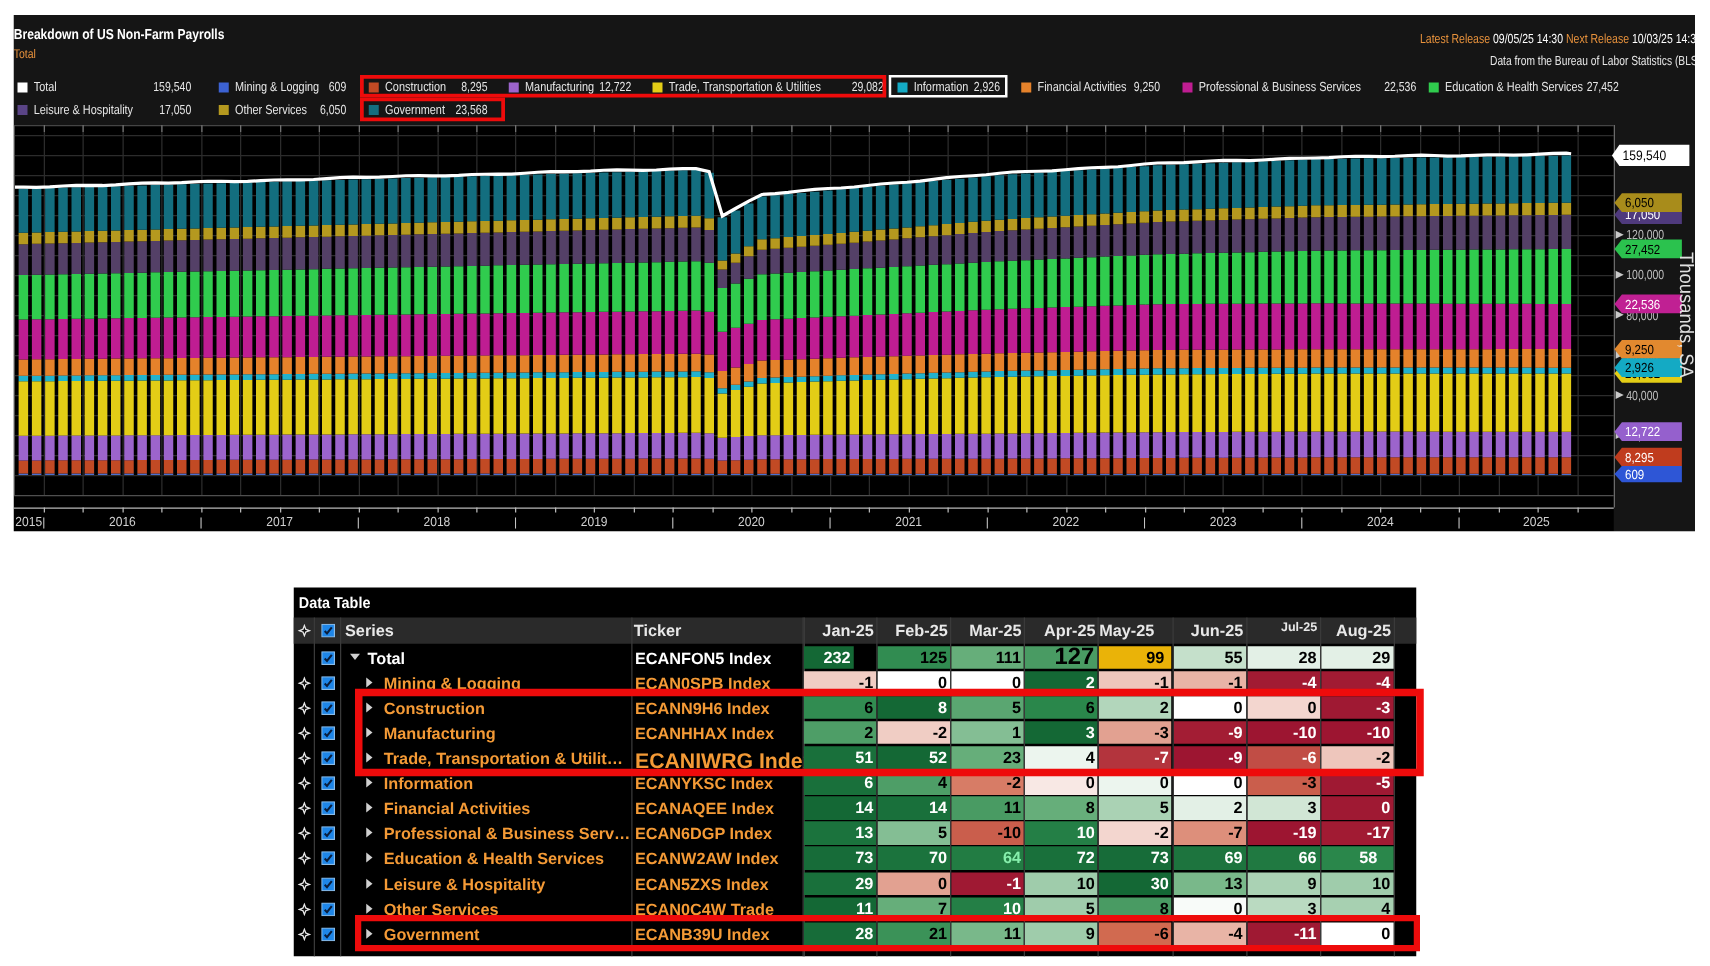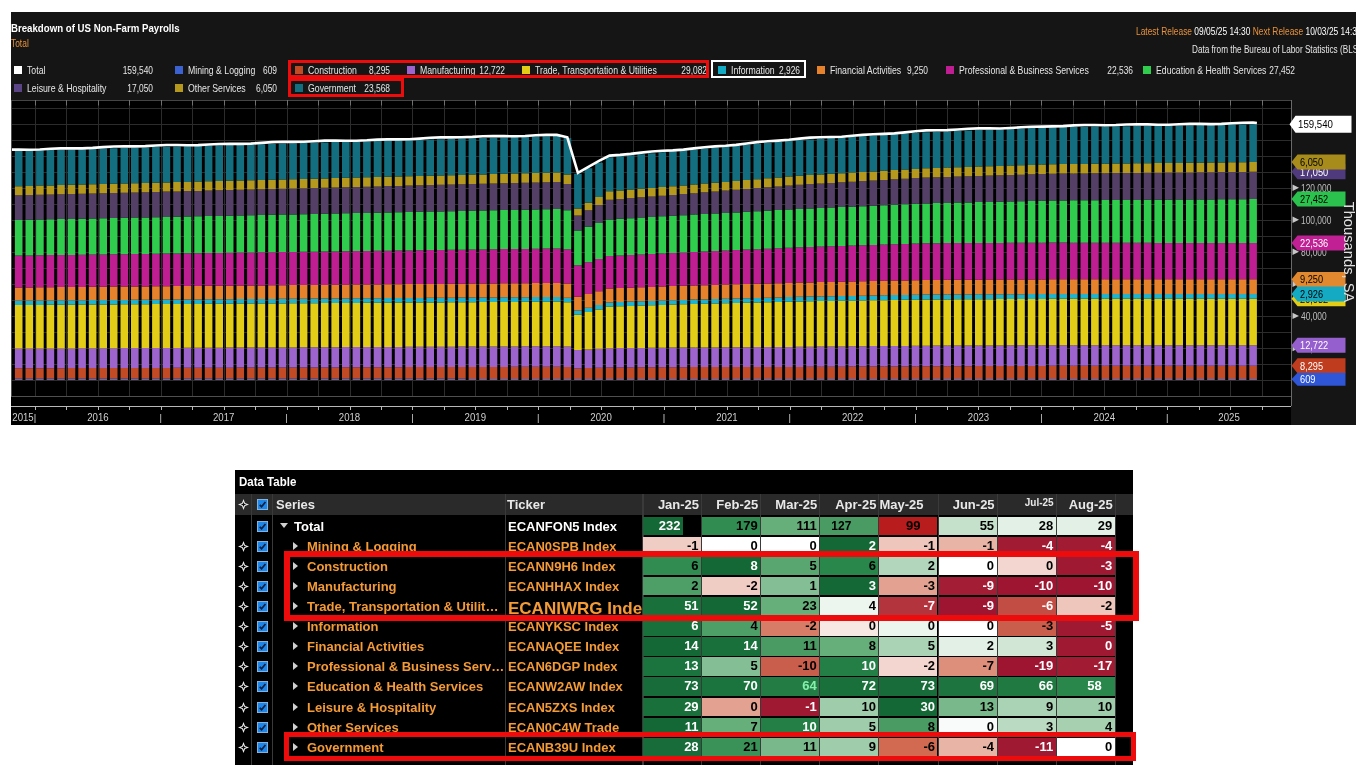--- a/index.html
+++ b/index.html
@@ -161,24 +161,24 @@
     <div style="position:absolute;left:762.6px;top:26.5px;width:56.1px;text-align:right;font-size:10px;font-weight:bold;color:#e8e8e8">Jul-25</div>
     <div style="position:absolute;left:821.7px;top:26.5px;width:56.1px;text-align:right;font-size:13px;font-weight:bold;color:#e8e8e8">Aug-25</div>
     <svg width="11" height="11" viewBox="0 0 12 12" style="position:absolute;left:22px;top:50.5px;display:block">
       <rect x="0.5" y="0.5" width="11" height="11" fill="#1e86e8" stroke="#8abce8"></rect>
       <path d="M3 6.4 L5 8.4 L9.2 3.2" stroke="#0a1e3c" stroke-width="1.8" fill="none"></path>
     </svg>
     <div style="position:absolute;left:45px;top:53px;width:0;height:0;border-left:4px solid transparent;border-right:4px solid transparent;border-top:5.5px solid #d0d0d0"></div>
     <div style="position:absolute;left:59px;top:48.5px;font-size:13px;font-weight:bold;color:#fff;white-space:nowrap">Total</div>
     <div style="position:absolute;left:273px;top:48.5px;font-size:13px;font-weight:bold;color:#fff;white-space:nowrap">ECANFON5 Index</div>
     <div style="position:absolute;left:408px;top:46.5px;width:40px;height:18.62px;background:#146835;font-size:13px;font-weight:bold;color:#fff;text-align:right;padding-right:2.5px;box-sizing:border-box;line-height:18.62px">232</div>
-    <div style="position:absolute;left:467.1px;top:46.5px;width:58.1px;height:18.62px;background:#318c51;font-size:13px;font-weight:bold;color:#000;text-align:right;padding-right:2.5px;box-sizing:border-box;line-height:18.62px">179</div>
+    <div style="position:absolute;left:467.1px;top:46.5px;width:58.1px;height:18.62px;background:#318c51;font-size:13px;font-weight:bold;color:#000;text-align:right;padding-right:2.5px;box-sizing:border-box;line-height:18.62px">125</div>
     <div style="position:absolute;left:526.2px;top:46.5px;width:58.1px;height:18.62px;background:#66ae7a;font-size:13px;font-weight:bold;color:#000;text-align:right;padding-right:2.5px;box-sizing:border-box;line-height:18.62px">111</div>
-    <div style="position:absolute;left:585.3px;top:46.5px;width:58.1px;height:18.62px;background:#499b63;font-size:12px;font-weight:bold;color:#000;text-align:center;padding-right:16px;box-sizing:border-box;line-height:18.62px">127</div>
-    <div style="position:absolute;left:644.4px;top:46.5px;width:58.1px;height:18.62px;background:#b91c1c;font-size:13px;font-weight:bold;color:#000;text-align:right;padding-right:17px;box-sizing:border-box;line-height:18.62px">99</div>
+    <div style="position:absolute;left:585.3px;top:46.5px;width:58.1px;height:18.62px;background:#499b63;font-size:19px;font-weight:bold;color:#000;text-align:right;padding-right:3px;box-sizing:border-box;line-height:18.62px">127</div>
+    <div style="position:absolute;left:644.4px;top:46.5px;width:58.1px;height:18.62px;background:#eab308;font-size:13px;font-weight:bold;color:#000;text-align:right;padding-right:6px;box-sizing:border-box;line-height:18.62px">99</div>
     <div style="position:absolute;left:703.5px;top:46.5px;width:58.1px;height:18.62px;background:#c5e0cb;font-size:13px;font-weight:bold;color:#000;text-align:right;padding-right:2.5px;box-sizing:border-box;line-height:18.62px">55</div>
     <div style="position:absolute;left:762.6px;top:46.5px;width:58.1px;height:18.62px;background:#e3f0e6;font-size:13px;font-weight:bold;color:#000;text-align:right;padding-right:2.5px;box-sizing:border-box;line-height:18.62px">28</div>
     <div style="position:absolute;left:821.7px;top:46.5px;width:58.1px;height:18.62px;background:#e3f0e6;font-size:13px;font-weight:bold;color:#000;text-align:right;padding-right:2.5px;box-sizing:border-box;line-height:18.62px">29</div>
     <svg width="11" height="11" viewBox="0 0 13 13" style="position:absolute;left:3px;top:70.62px;display:block">
       <path d="M6.5 0 L8.3 4.7 L13 6.5 L8.3 8.3 L6.5 13 L4.7 8.3 L0 6.5 L4.7 4.7 Z" fill="#e8e8e8"></path>
       <path d="M6.5 3.4 L7.3 5.7 L9.6 6.5 L7.3 7.3 L6.5 9.6 L5.7 7.3 L3.4 6.5 L5.7 5.7 Z" fill="#0a0a0a"></path>
     </svg>
     <svg width="11" height="11" viewBox="0 0 12 12" style="position:absolute;left:22px;top:70.62px;display:block">
       <rect x="0.5" y="0.5" width="11" height="11" fill="#1e86e8" stroke="#8abce8"></rect>
       <path d="M3 6.4 L5 8.4 L9.2 3.2" stroke="#0a1e3c" stroke-width="1.8" fill="none"></path>

